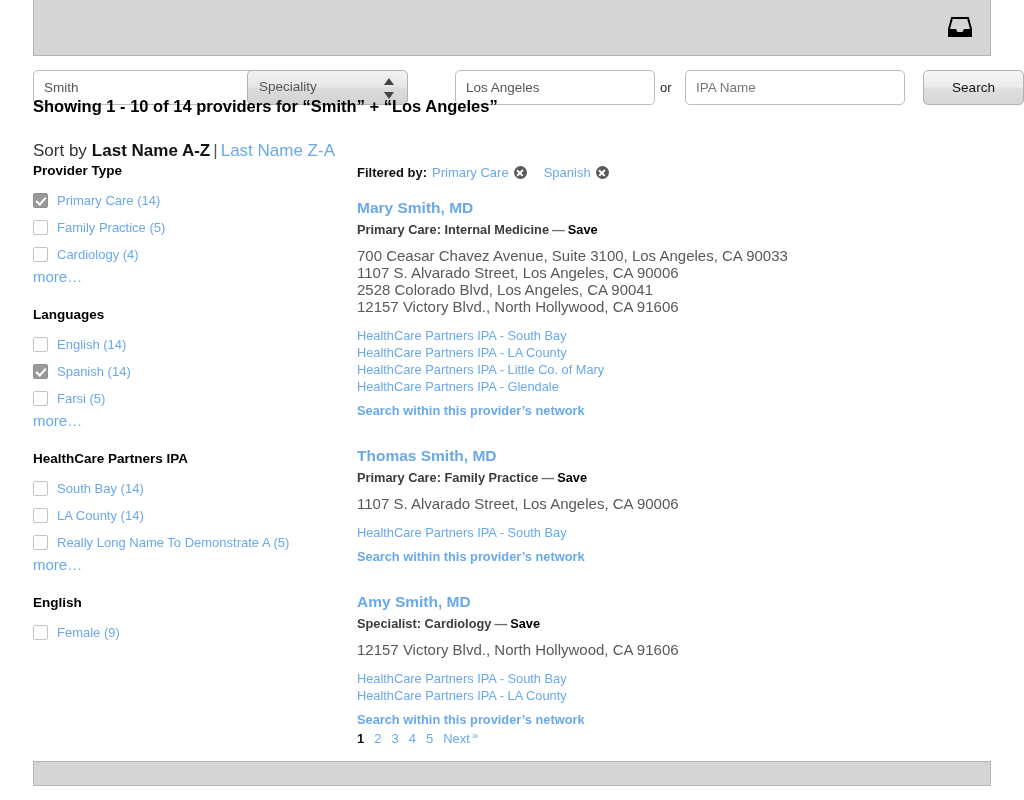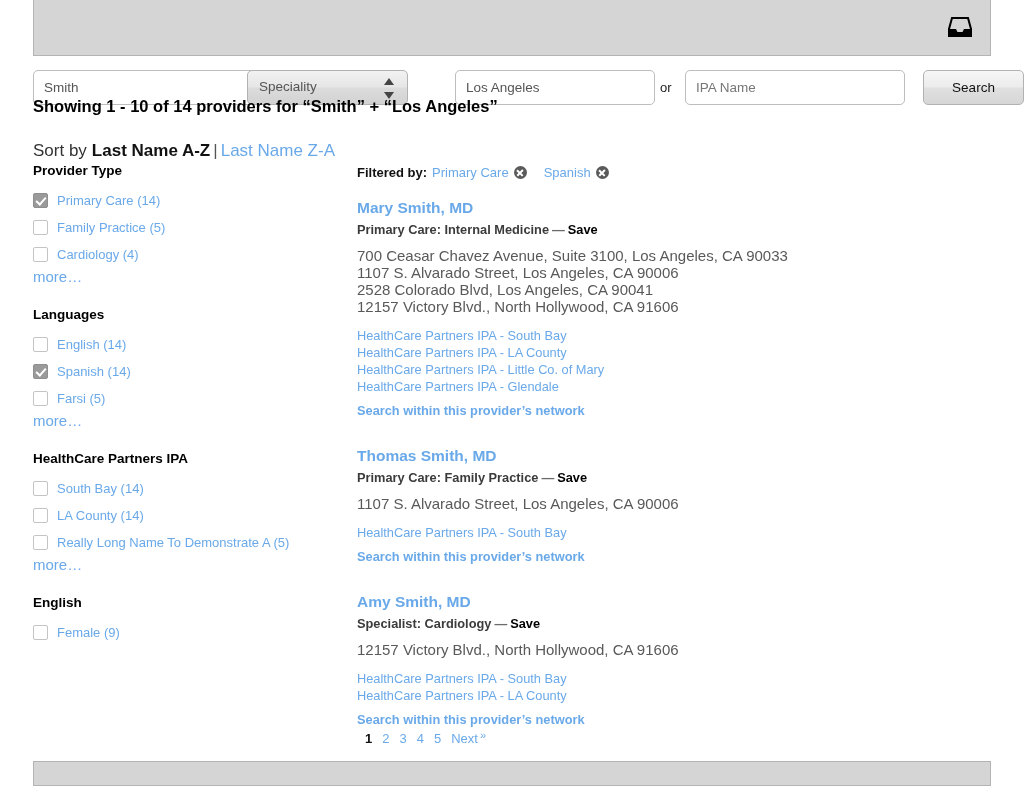--- a/index.html
+++ b/index.html
@@ -288,21 +288,21 @@
     font-size: 12.8px;
     font-weight: bold;
     color: #6aa9e9;
     cursor: pointer;
     line-height: 18px;
   }
 
   
   .pagination {
     position: absolute;
-    left: 365px;
+    left: 357px;
     top: 729px;
     font-size: 13px;
     white-space: nowrap;
   }
   .pagination .pg {
     display: inline-block;
     color: #6aa9e9;
     margin-right: 10px;
     cursor: pointer;
   }

